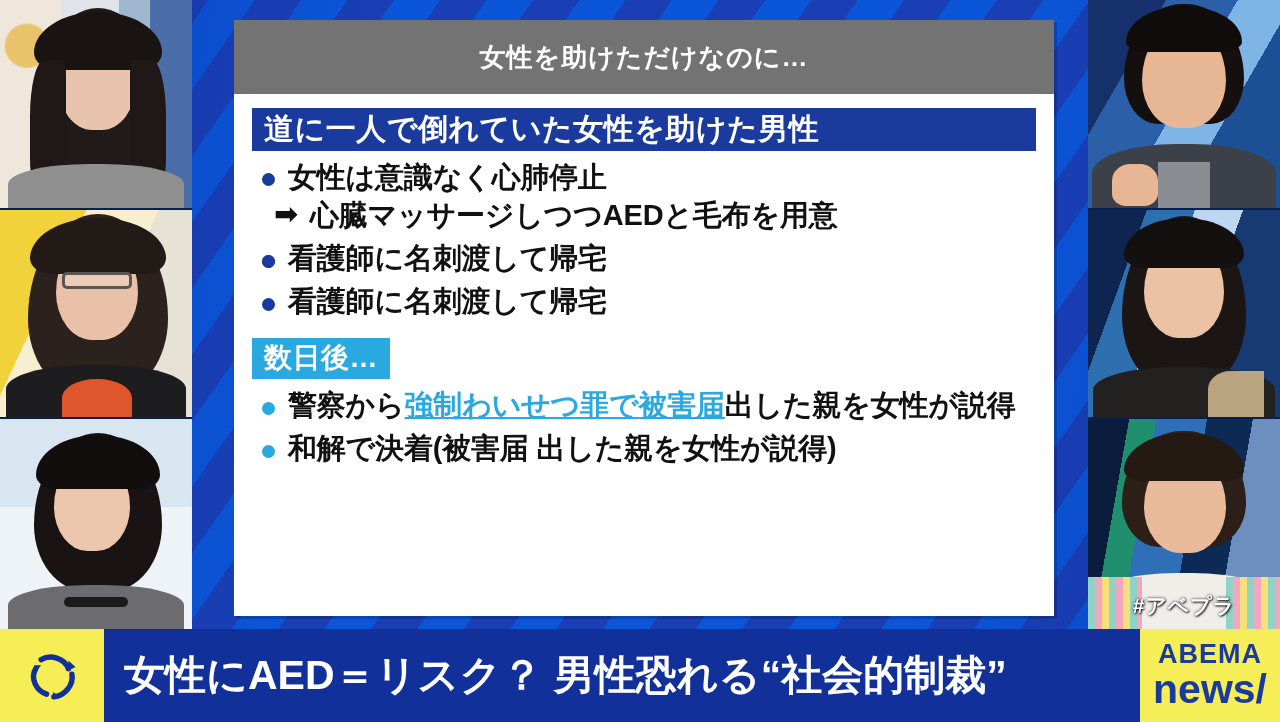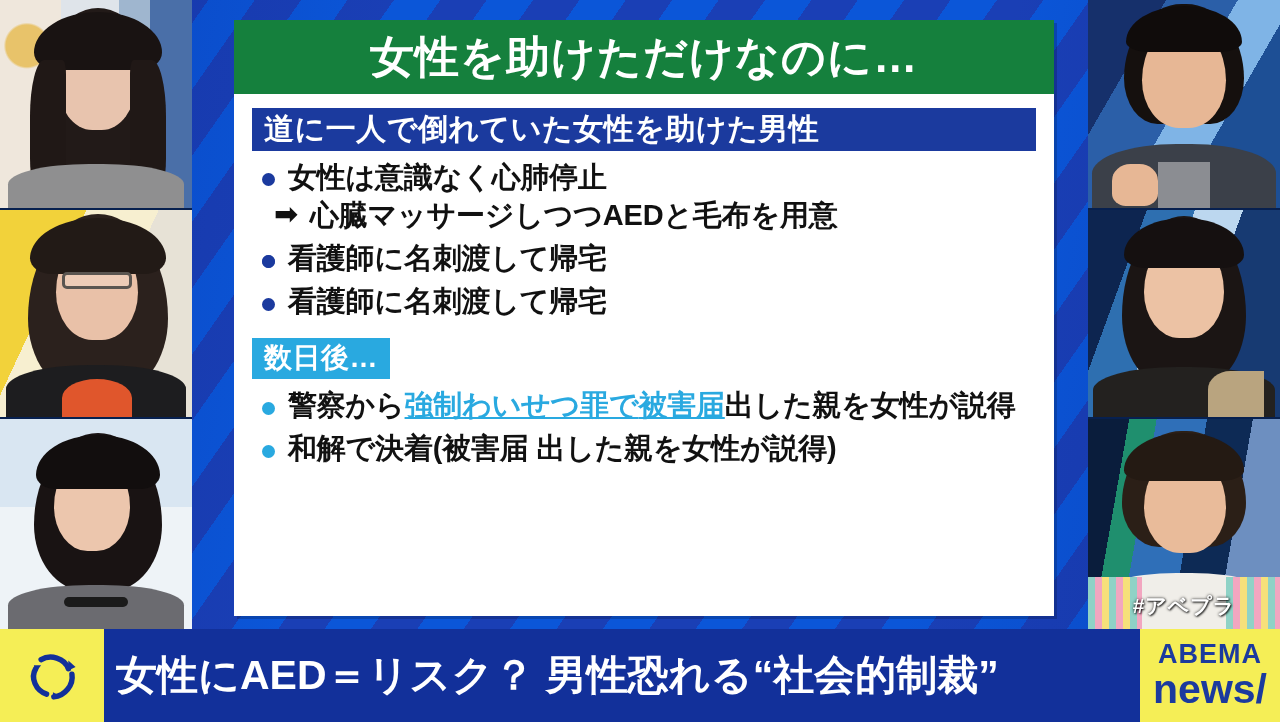--- a/index.html
+++ b/index.html
@@ -80,23 +80,23 @@
 
   
   #card{
     position:absolute; left:234px; top:20px;
     width:820px; height:596px;
     background:#fff;
     box-shadow:3px 3px 0 rgba(0,0,0,.18);
     display:flex; flex-direction:column;
   }
   #card-title{
-    background:#15803d; color:#fff;
+    background:#737373; color:#fff;
     height:74px; display:flex; align-items:center; justify-content:center;
-    font-size:44px; font-weight:bold; letter-spacing:1px;
+    font-size:26px; font-weight:bold; letter-spacing:1px;
   }
   #card-body{
     flex:1; padding:14px 18px 10px 18px;
     display:flex; flex-direction:column;
   }
 
   .section-head{
     display:inline-block;
     align-self:flex-start;
     color:#fff; font-weight:bold;
@@ -148,21 +148,21 @@
     display:flex; align-items:stretch;
     background:#12309a;
   }
   #logo-badge{
     width:104px; background:#f5ee56;
     display:flex; align-items:center; justify-content:center;
   }
   #headline{
     flex:1; display:flex; align-items:center;
     color:#fff; font-weight:bold; font-size:41px;
-    padding-left:12px; letter-spacing:0px; white-space:nowrap;
+    padding-left:20px; letter-spacing:0px; white-space:nowrap;
   }
   #abema-logo{
     width:140px; background:#f5ee56;
     display:flex; flex-direction:column;
     align-items:center; justify-content:center;
     color:#1b3a9e; line-height:1;
   }
   #abema-top{ font-size:27px; font-weight:bold; letter-spacing:1px; }
   #abema-bot{ font-size:41px; font-weight:bold; letter-spacing:0px; margin-top:1px; }
 </style>

